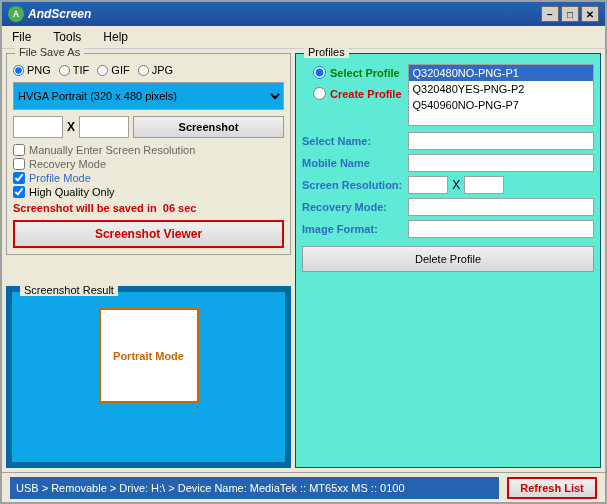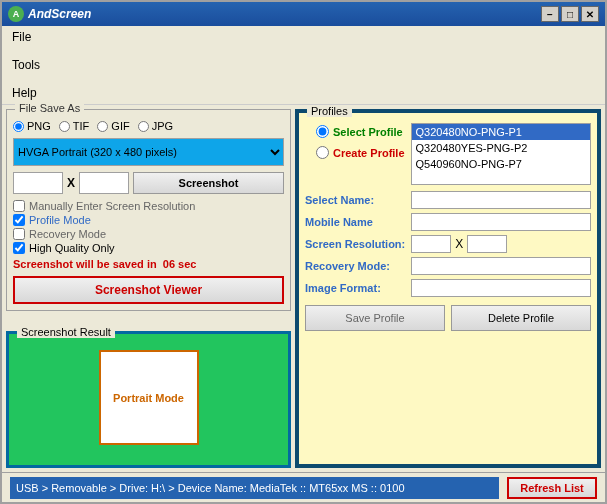--- a/index.html
+++ b/index.html
@@ -67,21 +67,20 @@
       font-weight: bold;
       color: #000;
     }
     .title-btn.close { background: #d4d0c8; }
     .menu-bar {
       background: #ece9d8;
       padding: 2px 4px;
       display: flex;
       gap: 10px;
       border-bottom: 1px solid #ccc;
-      flex-direction: column;
     }
     .menu-item {
       padding: 2px 6px;
       cursor: pointer;
       font-size: 12px;
     }
     .main-content {
       display: flex;
       flex: 1;
       padding: 4px;
@@ -196,24 +195,24 @@
       width: 100%;
       height: 28px;
       background: linear-gradient(to bottom, #f0f0f0, #d8d8d8);
       border: 2px solid #cc0000;
       cursor: pointer;
       font-size: 12px;
       font-weight: bold;
       color: #cc0000;
     }
     .screenshot-result {
-      margin-top: 4px;
-      flex: 1;
-      border: 3px solid #0369a1;
-      background: #22c55e;
+      margin-top: 15px;
+      flex: 1;
+      border: 6px solid #0369a1;
+      background: #0ea5e9;
       position: relative;
       min-height: 120px;
     }
     .result-title {
       position: absolute;
       top: -8px;
       left: 8px;
       background: #ece9d8;
       padding: 0 4px;
       font-size: 11px;
@@ -226,22 +225,22 @@
       background: white;
       display: flex;
       align-items: center;
       justify-content: center;
       color: #cc6600;
       font-size: 11px;
       font-weight: bold;
     }
     
     .profiles-group {
-      border: 4px solid #0c4a6e;
-      background: #fef9c3;
+      border: 1px solid #0c4a6e;
+      background: #5eead4;
       position: relative;
       padding: 8px 6px 6px 6px;
       flex: 1;
     }
     .profiles-title {
       position: absolute;
       top: -8px;
       left: 8px;
       background: #ece9d8;
       padding: 0 4px;
@@ -428,27 +427,27 @@
           <span class="x-label">X</span>
           <input type="text" class="res-input" style="">
           <button class="screenshot-btn">Screenshot</button>
         </div>
 
         <div class="checkboxes">
           <label class="check-label">
             <input type="checkbox" style="">
             <span>Manually Enter Screen Resolution</span>
           </label>
+          <label class="check-label">
+            <input type="checkbox" style="">
+            <span>Recovery Mode</span>
+          </label>
           <label class="check-label enabled blue-text">
             <input type="checkbox" checked="" style="">
             <span>Profile Mode</span>
-          </label>
-          <label class="check-label">
-            <input type="checkbox" style="">
-            <span>Recovery Mode</span>
           </label>
           <label class="check-label enabled">
             <input type="checkbox" checked="" style="">
             <span>High Quality Only</span>
           </label>
         </div>
 
         <div class="status-text">
           <span>Screenshot will be saved in</span>
           <span class="status-time"> &nbsp;<span>06</span></span>
@@ -504,21 +503,20 @@
           </div>
 
           <span class="field-label">Recovery Mode:</span>
           <input type="text" class="field-input" style="">
 
           <span class="field-label">Image Format:</span>
           <input type="text" class="field-input" style="">
         </div>
 
         <div class="profile-actions">
-          <button class="save-profile-btn">Save Profile</button>
           <button class="delete-profile-btn">Delete Profile</button>
         </div>
       </div>
     </div>
   </div>
 
   <div class="status-bar">
     <div class="status-path">USB &gt; Removable &gt; Drive: H:\ &gt;  Device Name: MediaTek :: MT65xx MS :: 0100</div>
     <button class="refresh-btn">Refresh List</button>
   </div>

